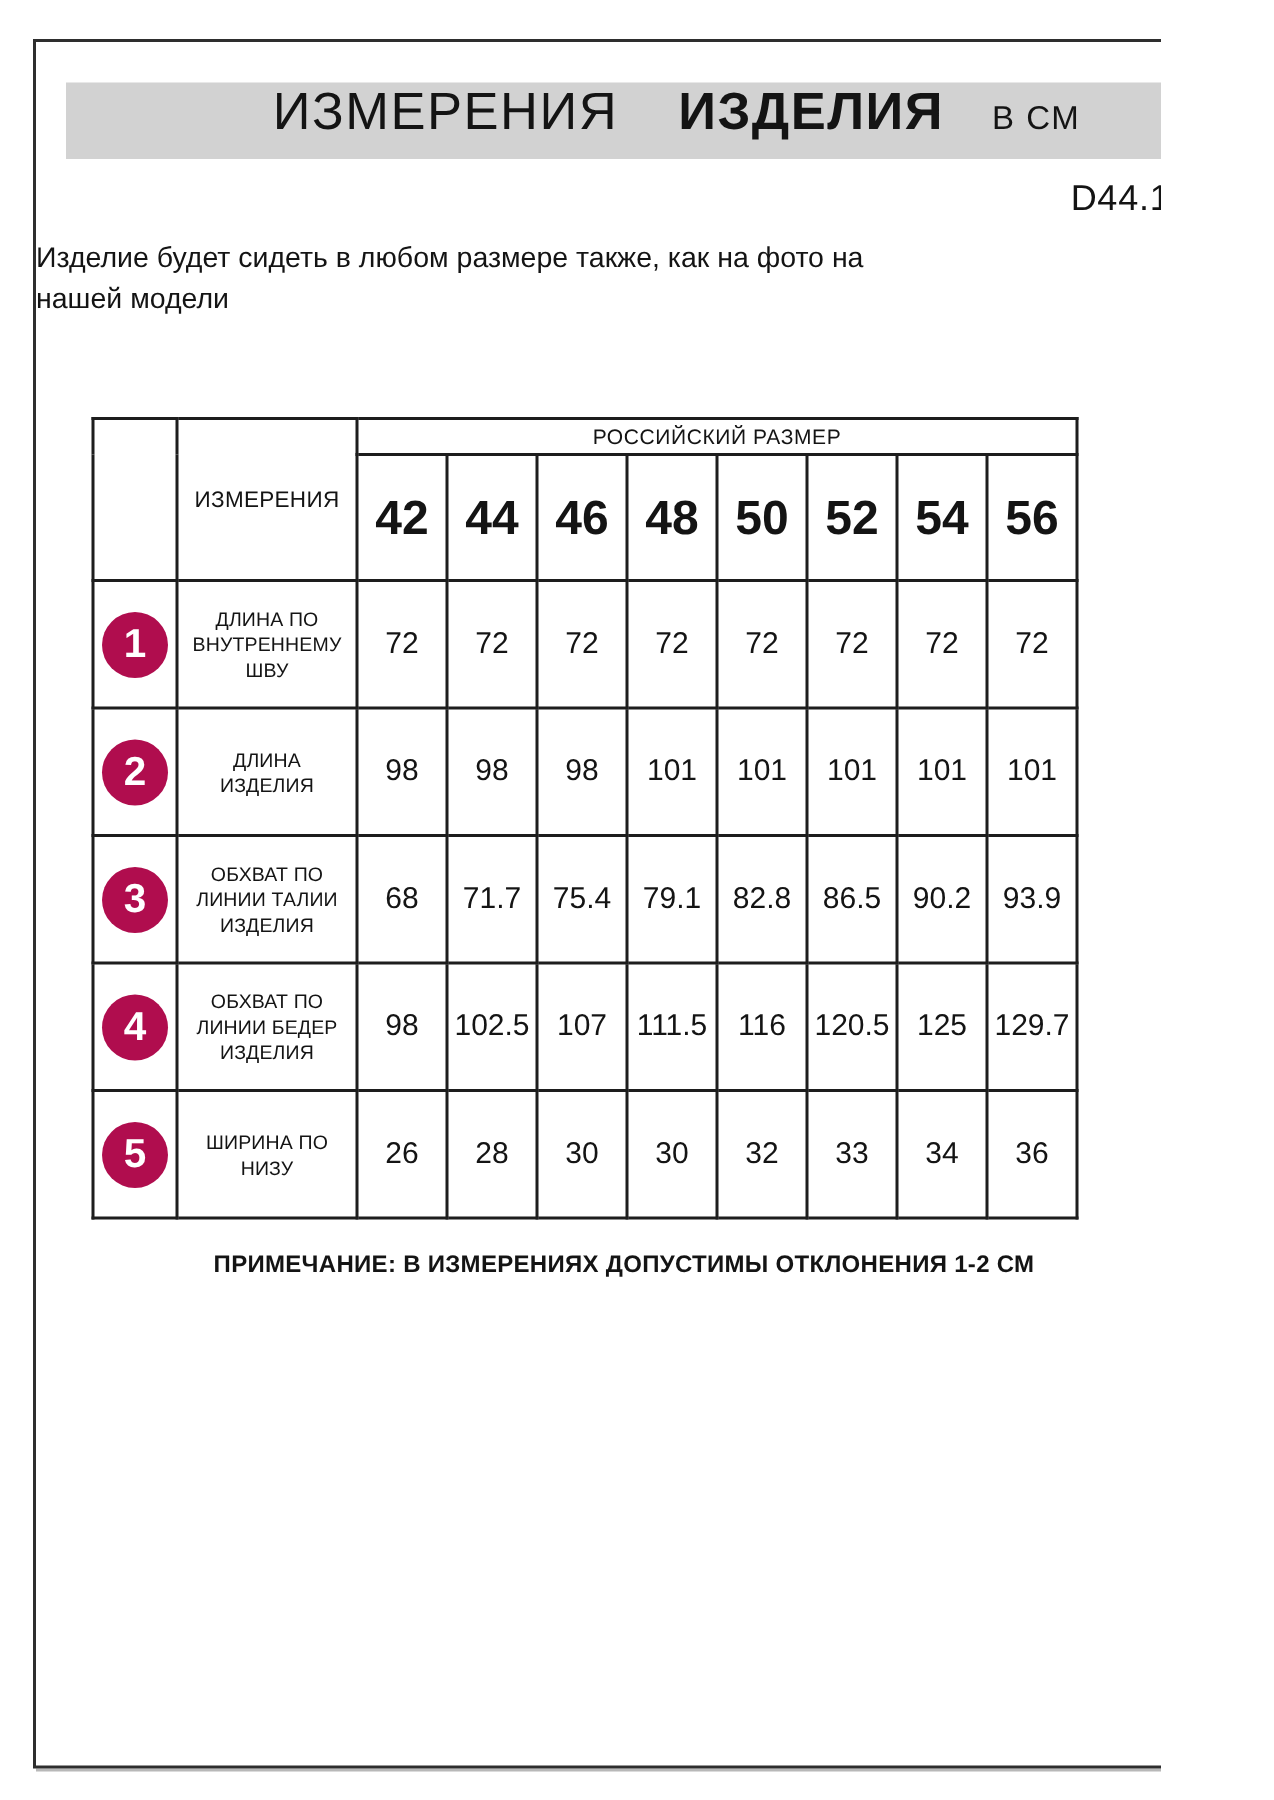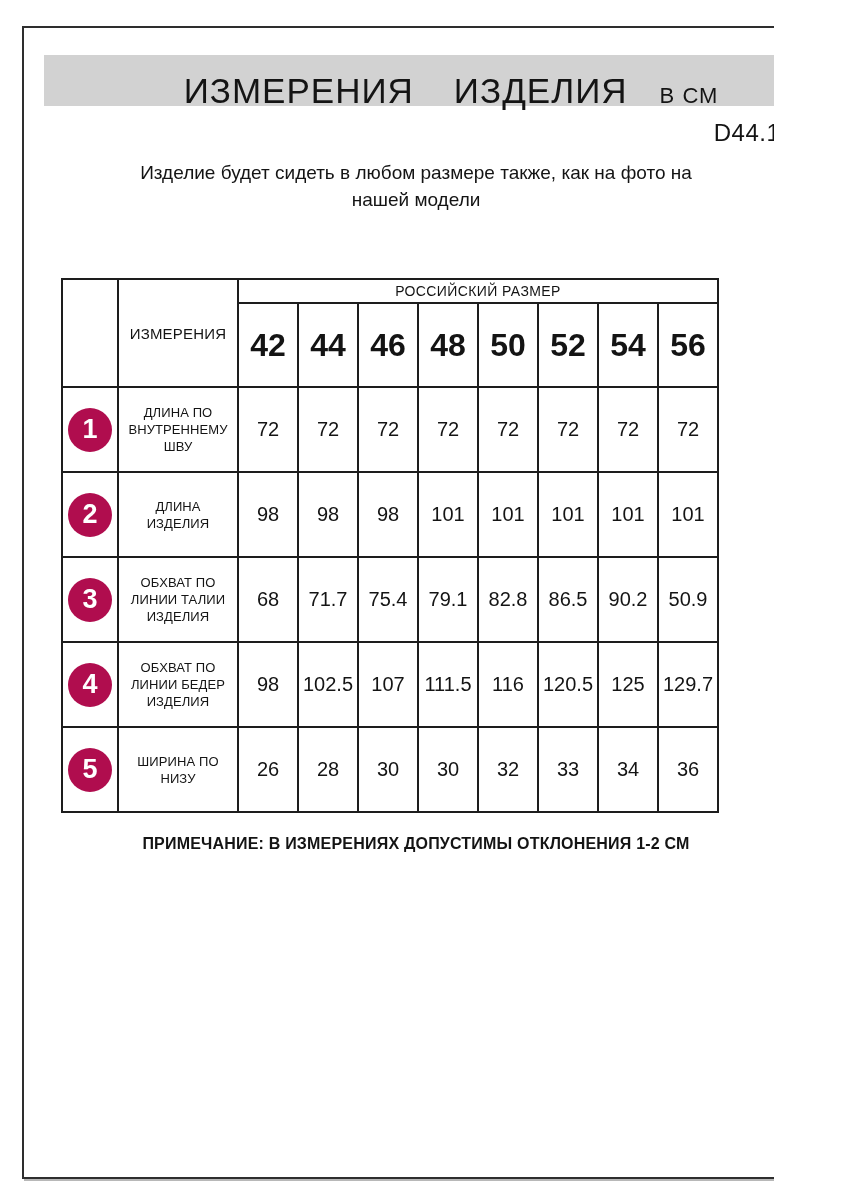--- a/index.html
+++ b/index.html
@@ -12,30 +12,30 @@
     box-shadow:2px 2px 0 #b8b8b8;
   }
 
   .title-bar {
     position:absolute; left:20px; top:27px; width:744px; height:51px;
     background:#d2d2d2;
     display:flex; align-items:baseline; justify-content:center;
     padding-left:70px;
   }
   .title-main   { font-size:35px; font-weight:400; letter-spacing:1px; }
-  .title-strong { font-size:35px; font-weight:400; letter-spacing:1px; margin-left:40px;margin-top:16px; }
+  .title-strong { font-size:35px; font-weight:700; letter-spacing:1px; margin-left:40px; }
   .title-unit   { font-size:22px; font-weight:400; letter-spacing:1px; margin-left:32px; }
 
   .model-code {
     position:absolute; left:0; right:0; top:91px;
     text-align:right; font-size:24px; font-weight:400; letter-spacing:0.5px;
   }
   .subtitle {
     position:absolute; left:0; right:0; top:131px;
-    text-align:center; font-size:19px; line-height:27px;
+    text-align:left; font-size:19px; line-height:27px;
   }
   .subtitle-inner { display:inline-block; max-width:580px; }
 
   .size-table-wrap { position:absolute; left:37px; top:250px; }
   table.size-table { border-collapse:collapse; table-layout:fixed; }
   table.size-table col.c-badge { width:56px; }
   table.size-table col.c-label { width:120px; }
   table.size-table col.c-val   { width:60px; }
 
   table.size-table th, table.size-table td {
@@ -147,21 +147,21 @@
                 <div class="badge" style="background: rgb(176, 13, 78);">3</div>
               </td>
               <td class="label-cell">ОБХВАТ ПО ЛИНИИ ТАЛИИ ИЗДЕЛИЯ</td>
               <td class="value-cell">68</td>
               <td class="value-cell">71.7</td>
               <td class="value-cell">75.4</td>
               <td class="value-cell">79.1</td>
               <td class="value-cell">82.8</td>
               <td class="value-cell">86.5</td>
               <td class="value-cell">90.2</td>
-              <td class="value-cell">50.9</td>
+              <td class="value-cell">93.9</td>
             </tr>
             <tr class="data-row">
               <td class="badge-cell">
                 <div class="badge" style="background: rgb(176, 13, 78);">4</div>
               </td>
               <td class="label-cell">ОБХВАТ ПО ЛИНИИ БЕДЕР ИЗДЕЛИЯ</td>
               <td class="value-cell">98</td>
               <td class="value-cell">102.5</td>
               <td class="value-cell">107</td>
               <td class="value-cell">111.5</td>

